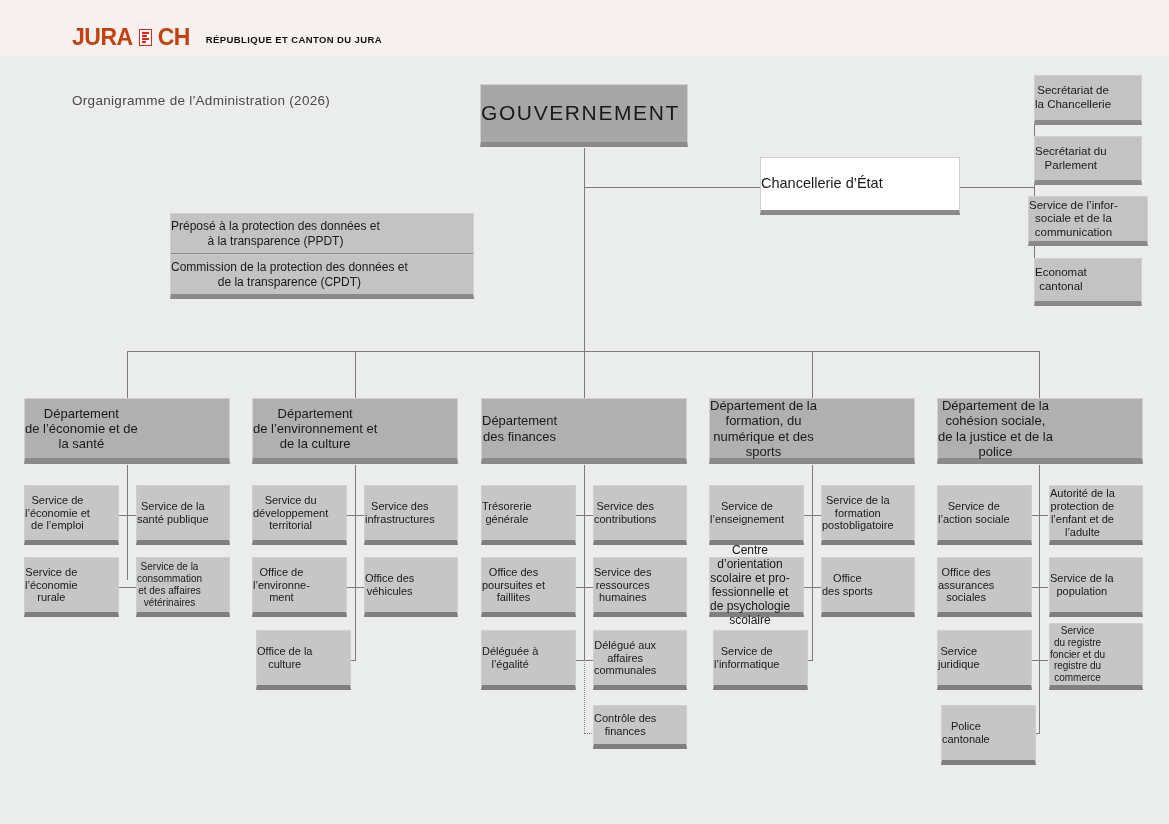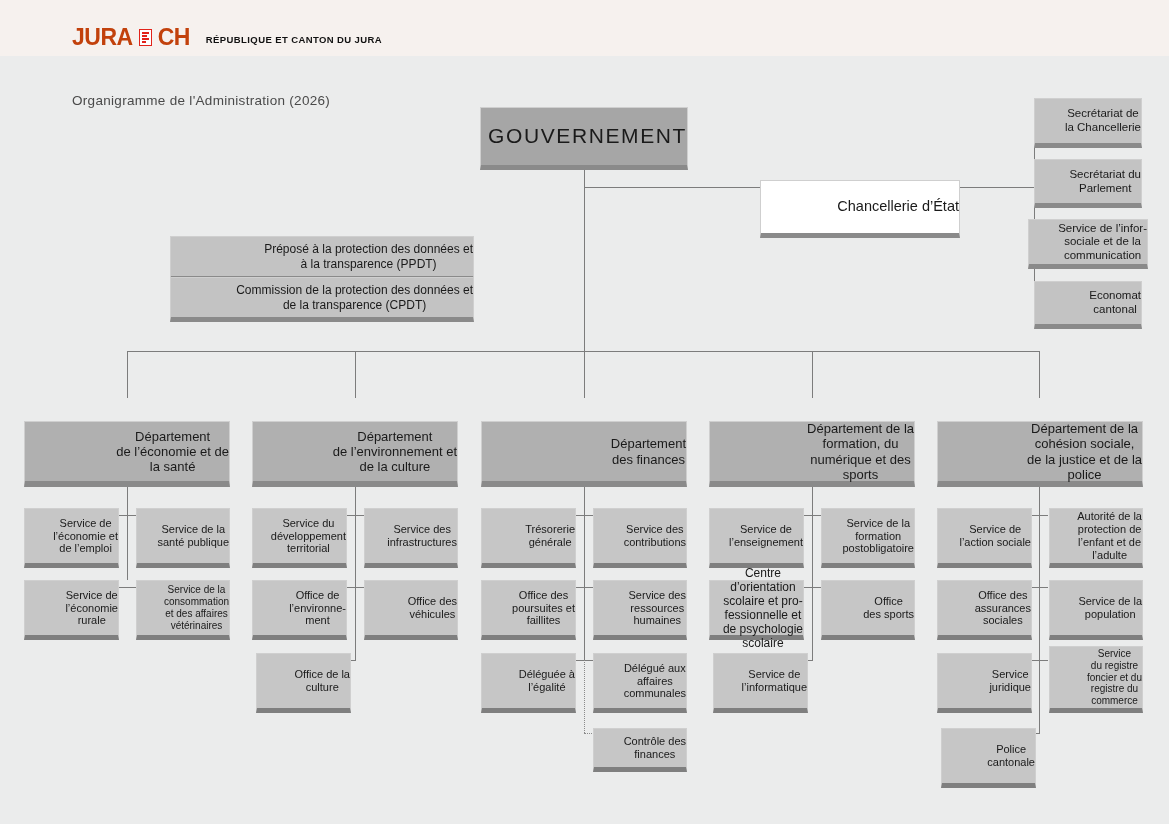--- a/index.html
+++ b/index.html
@@ -44,24 +44,23 @@
     position:absolute;left:72px;top:65px;
     font-size:13.5px;color:#4a4a4a;letter-spacing:0.3px;margin-top:28px;
   }
 
   
   .box{
     position:absolute;box-sizing:border-box;
     background:#c3c3c3;
     border:1px solid #cfcfcf;
     border-bottom:5px solid #8a8a8a;
-    display:flex;align-items:center;justify-content:flex-end;
+    display:flex;align-items:center;justify-content:flex-start;
     text-align:center;color:#1a1a1a;
     line-height:1.18;
-    margin-top:23px;
   }
   .box.lvl1{background:#a6a6a6;}
   .box.lvl2{background:#ffffff;}
   .box.dept{background:#b0b0b0;border-bottom-width:6px;}
   .box.leaf{background:#c6c6c6;border-bottom:5px solid #7f7f7f;}
 
   .gov{font-size:21px;letter-spacing:1.6px;}
   .chanc{font-size:14.5px;}
   .side{font-size:11.5px;}
   .wide{font-size:12px;}
@@ -262,21 +261,21 @@
 <div class="box leaf leaf-t" style="left:481px;top:557px;width:95px;height:60px;white-space:pre-line;">
   <span>Office des
 poursuites et
 faillites</span>
 </div>
 <div class="box leaf leaf-t" style="left:593px;top:557px;width:94px;height:60px;white-space:pre-line;">
   <span>Service des
 ressources
 humaines</span>
 </div>
-<div class="box leaf leaf-t" style="left:481px;top:630px;width:95px;height:60px;white-space:pre-line;padding-left:24px;">
+<div class="box leaf leaf-t" style="left:481px;top:630px;width:95px;height:60px;white-space:pre-line;">
   <span>Déléguée à
 l’égalité</span>
 </div>
 <div class="box leaf leaf-t" style="left:593px;top:630px;width:94px;height:60px;white-space:pre-line;">
   <span>Délégué aux
 affaires
 communales</span>
 </div>
 <div class="box leaf leaf-t" style="left:593px;top:705px;width:94px;height:44px;white-space:pre-line;">
   <span>Contrôle des

